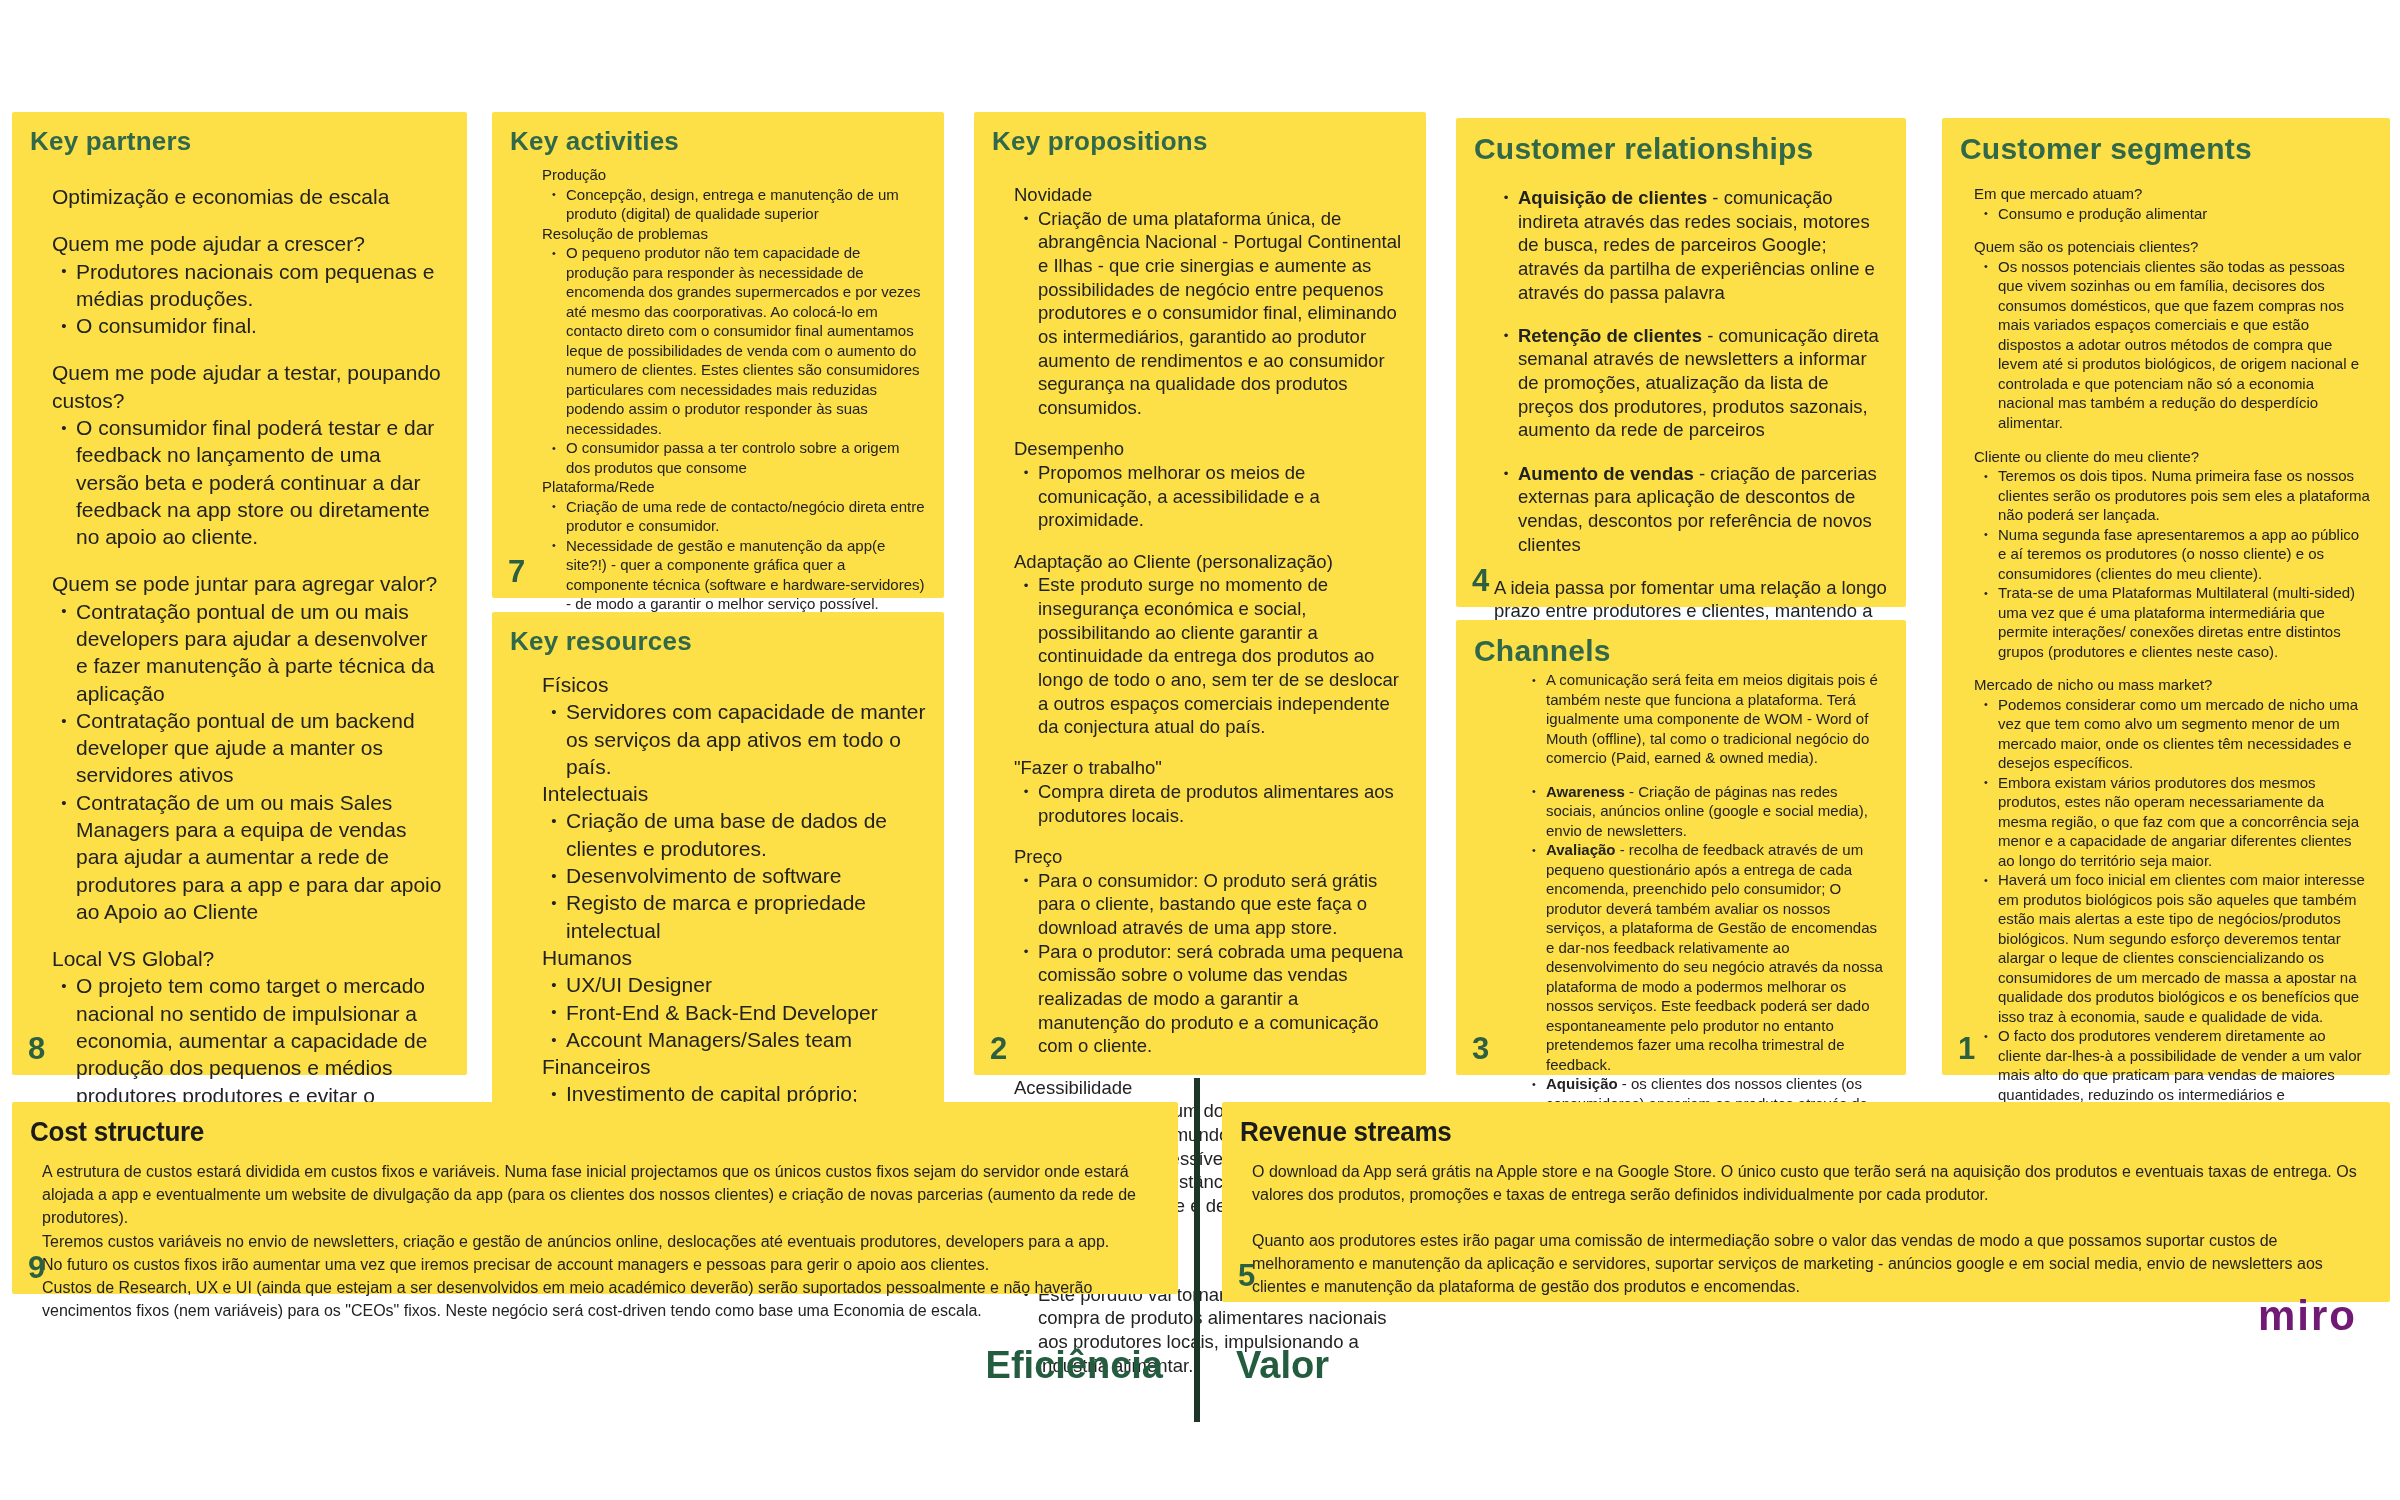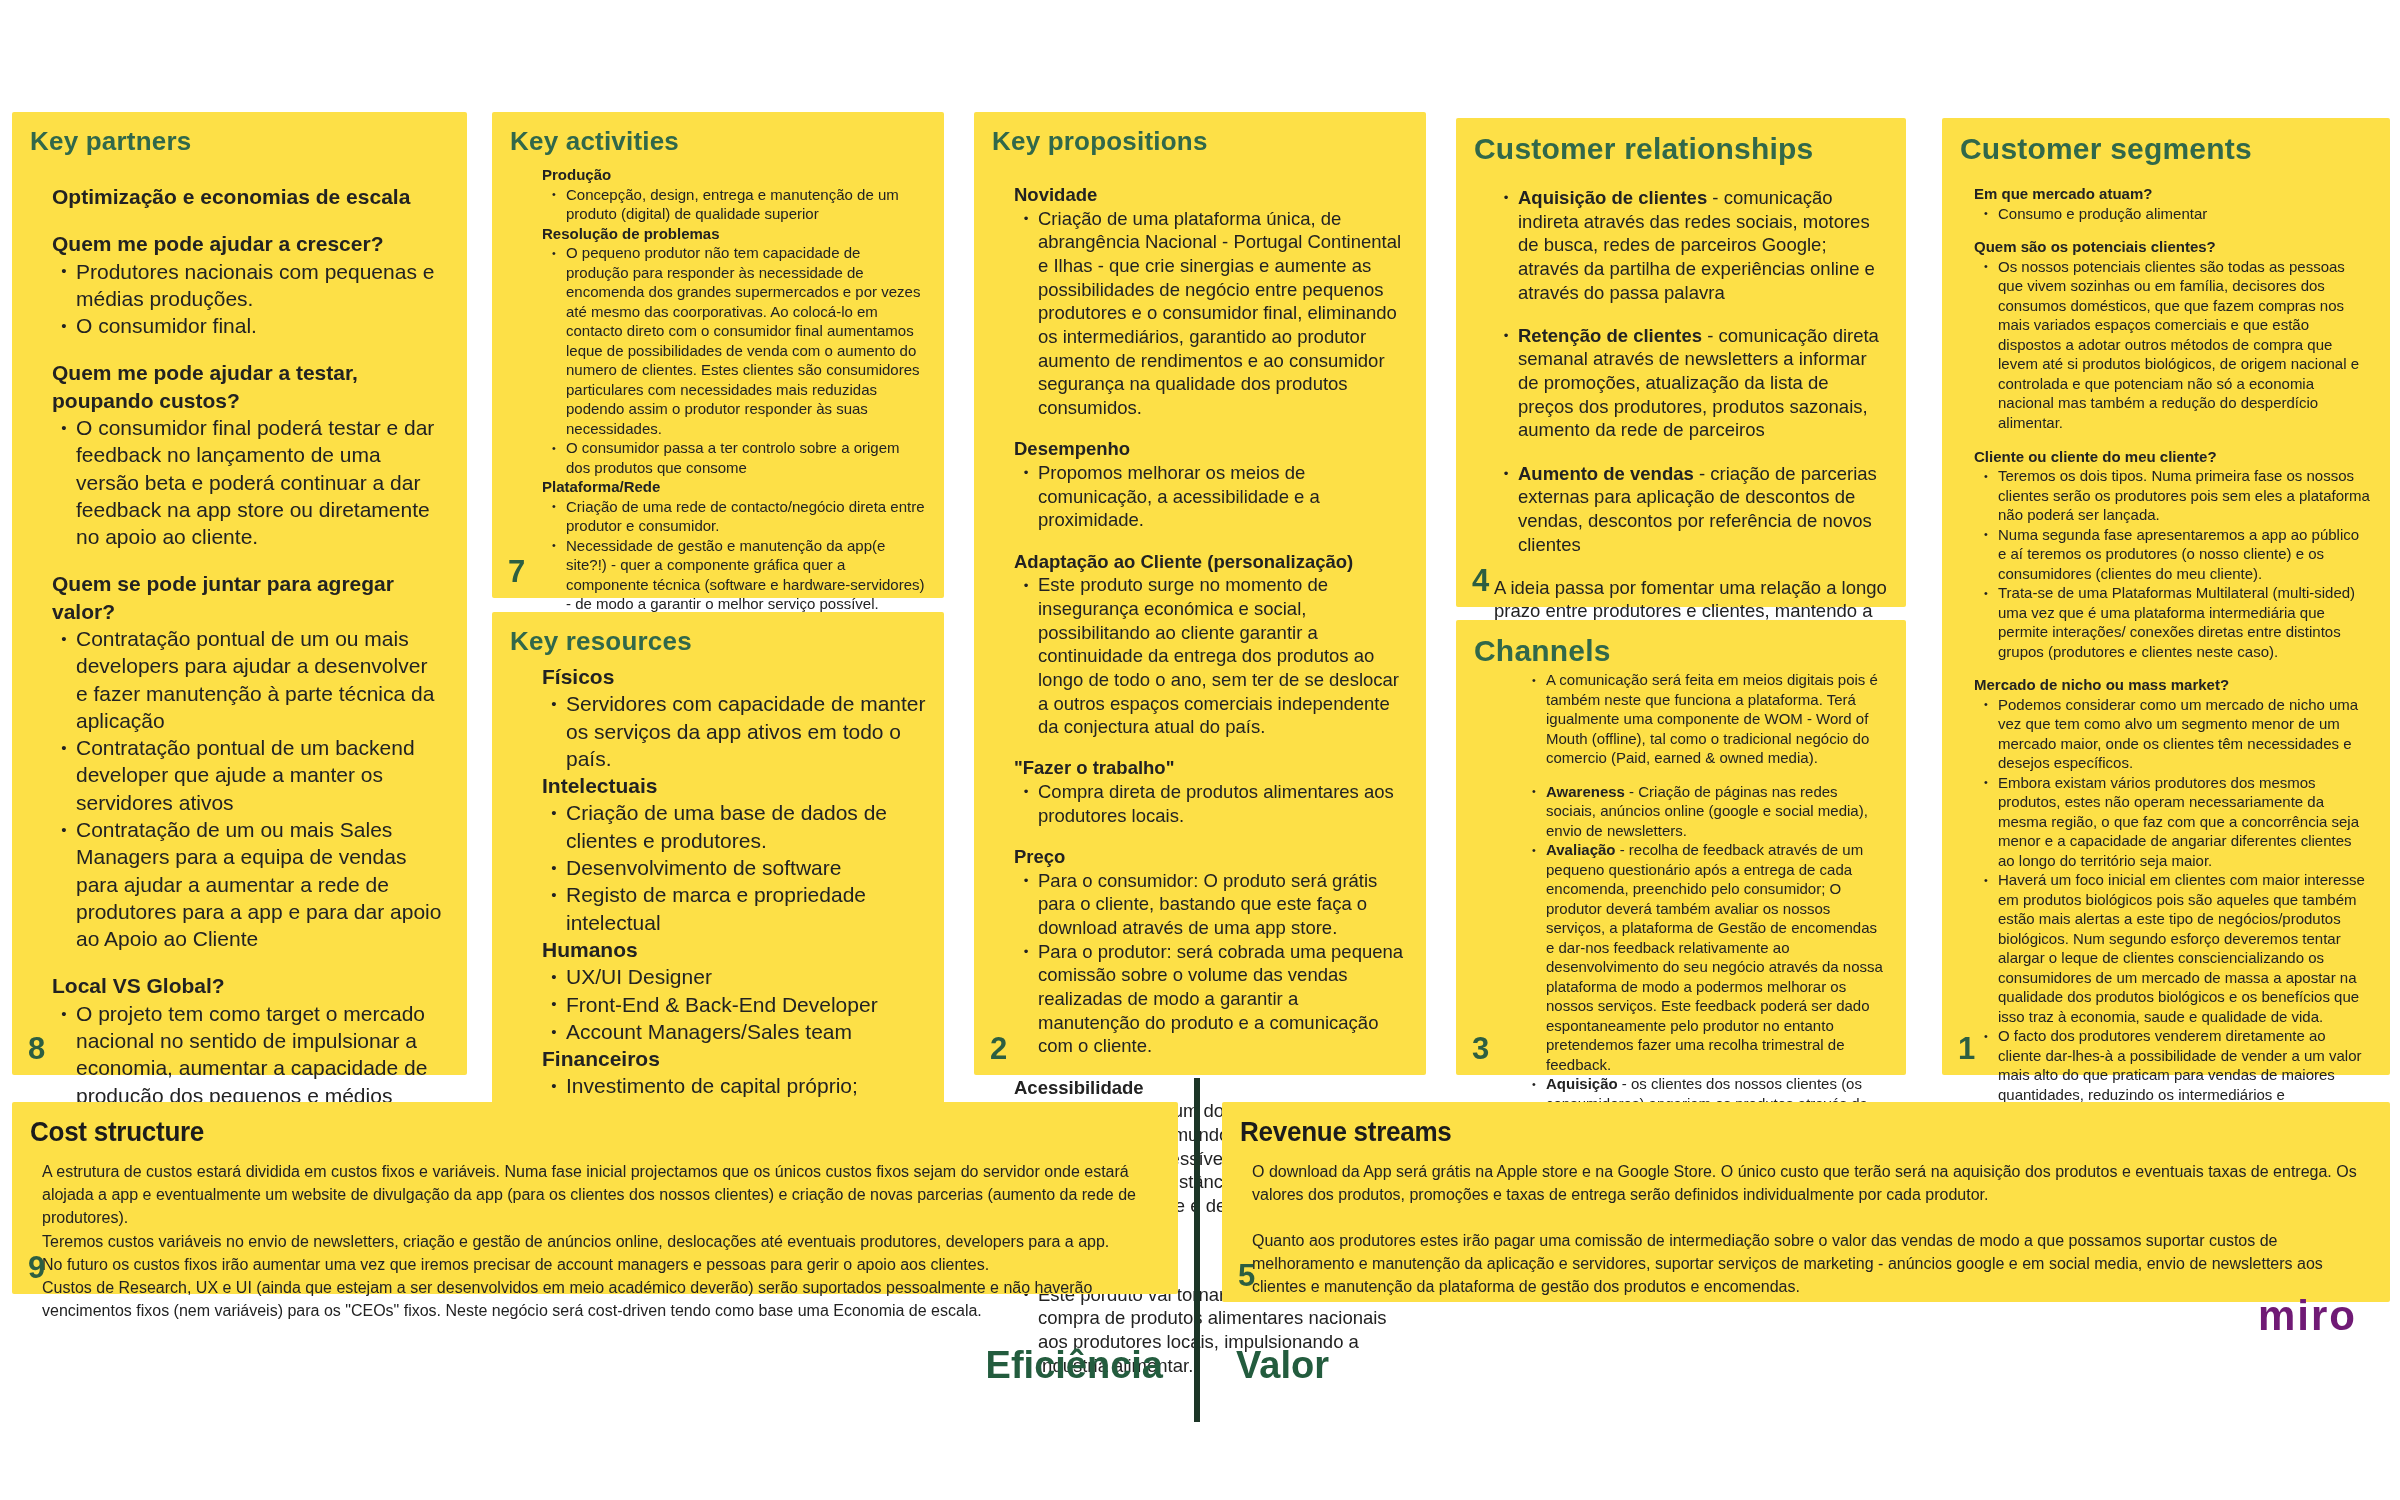--- a/index.html
+++ b/index.html
@@ -4,35 +4,35 @@
 <style>
   html,body{margin:0;padding:0;background:#ffffff;}
   #canvas{position:relative;width:2400px;height:1500px;background:#ffffff;overflow:hidden;
           font-family:"Liberation Sans","DejaVu Sans",sans-serif;color:#222;}
   .box{position:absolute;background:#fde047;border-radius:2px;box-sizing:border-box;padding:14px 18px 16px 18px;}
   .box h2{margin:0;font-size:26px;font-weight:bold;color:#31684a;letter-spacing:0.2px;}
   .box.big-title h2{font-size:30px;}
   .box .num{position:absolute;left:16px;bottom:8px;font-size:31px;font-weight:bold;color:#2d5f41;}
   .content{margin-top:26px;}
   .content.tight{margin-top:10px;}
-  .bh{font-weight:bold;}
+  .bh{font-weight:normal;}
   .spaced .bh:not(:first-child){margin-top:0.95em;}
   .spaced .bh:first-child{margin-top:0;}
   .bl{display:flex;}
   .dt{flex:0 0 24px;text-align:center;font-size:0.72em;padding-top:0.25em;}
   .bt{flex:1;}
   .bp{margin:0;}
   .fs-lg{font-size:21px;line-height:1.3;}
   .fs-md{font-size:18.5px;line-height:1.28;}
   .fs-sm{font-size:15px;line-height:1.3;}
   .fs-bt{font-size:16px;line-height:1.45;}
   
   #box-key-partners .content{padding-left:22px;padding-right:6px;}
   #box-key-activities .content{padding-left:32px;margin-top:8px;}
-  #box-key-resources .content{padding-left:32px;margin-top:6px;}
+  #box-key-resources .content{padding-left:32px;margin-top:14px;}
   #box-key-propositions .content{padding-left:22px;padding-right:4px;}
   #box-customer-relationships .content{padding-left:20px;margin-top:20px;}
   #box-customer-relationships .bl{margin-bottom:1.05em;}
   #box-channels .content{padding-left:48px;margin-top:2px;}
   #box-channels .bl:first-child{margin-bottom:0.95em;}
   #box-customer-segments .content{padding-left:14px;margin-top:18px;padding-right:2px;}
   #box-cost .content,#box-revenue .content{margin-top:12px;padding-left:12px;padding-right:10px;}
   #box-cost h2,#box-revenue h2{color:#1c1c1c;transform:scaleX(0.93);transform-origin:left;letter-spacing:-0.3px;font-size:28px;}
   #box-revenue .bp:not(:first-child){margin-top:1.4em;}
   .divider{position:absolute;left:1194px;top:1078px;width:6px;height:344px;background:#1c3527;}

